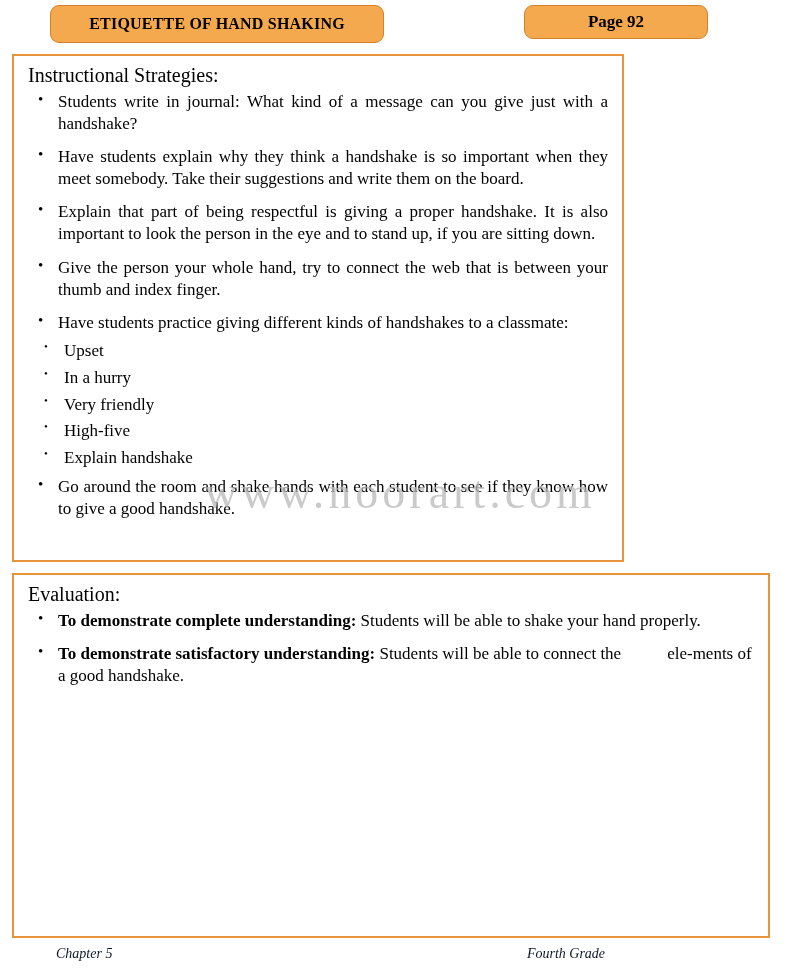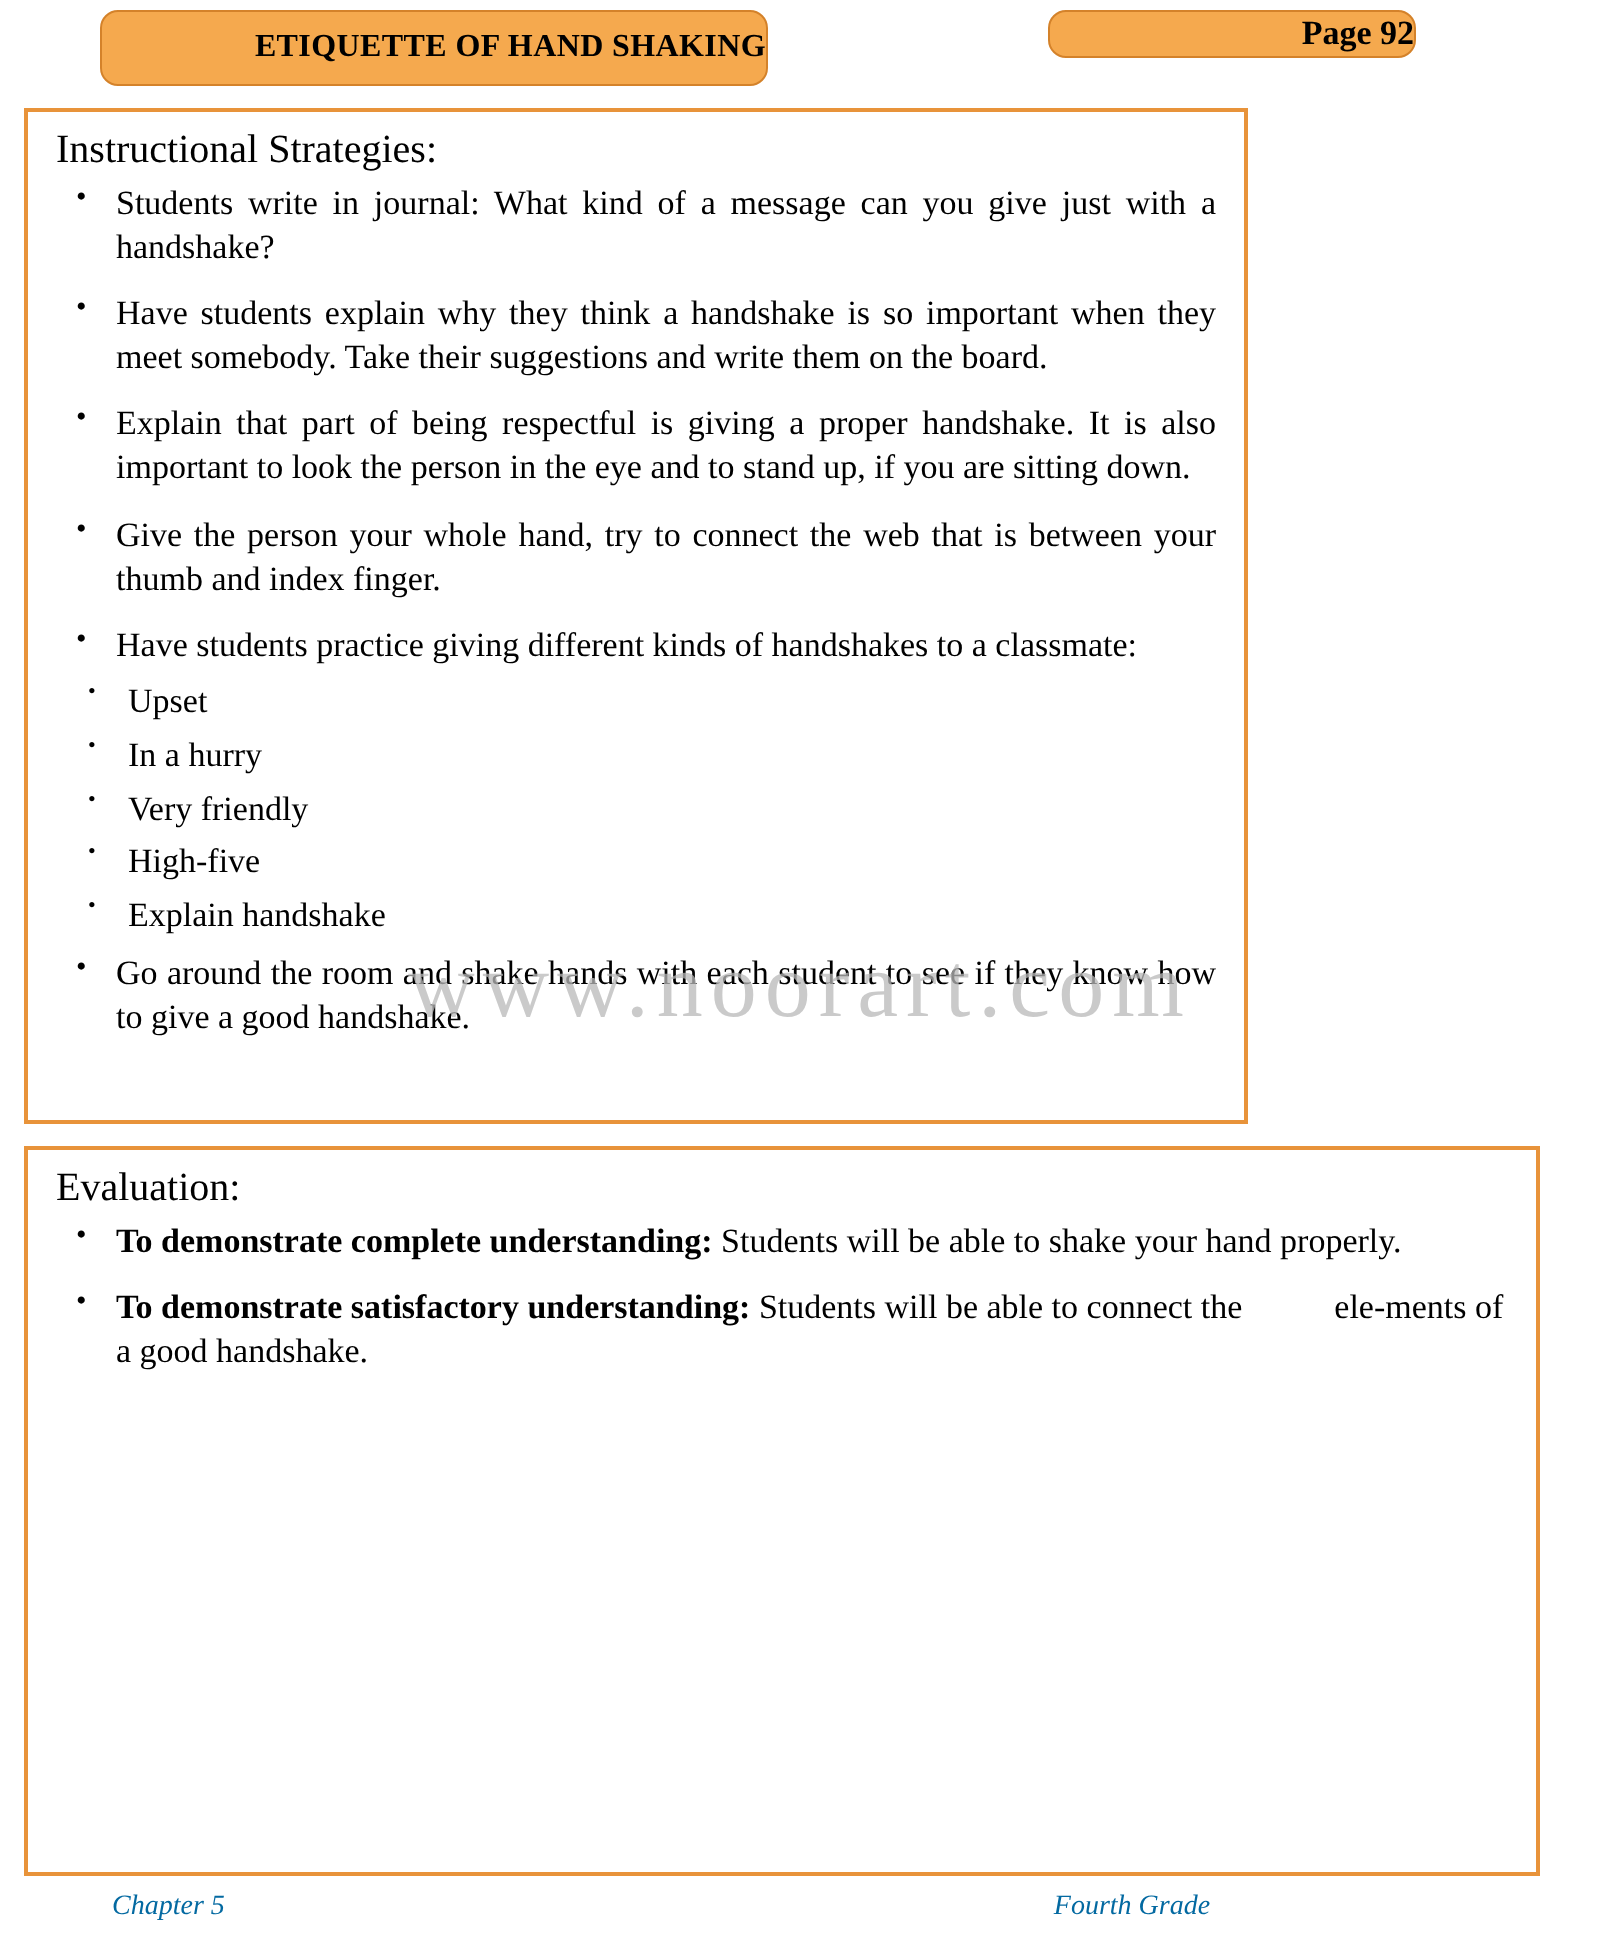--- a/index.html
+++ b/index.html
@@ -35,35 +35,35 @@
     background: #f5a94e;
     border: 1px solid #d4822a;
     border-radius: 9px;
     box-sizing: border-box;
     text-align: center;
     font-family: "Liberation Serif", serif;
     font-weight: bold;
     color: #000;
     display: flex;
     align-items: center;
-    justify-content: flex-end;
+    justify-content: center;
   }
   .pill-title {
     left: 50px;
     top: 3px;
     width: 334px;
     height: 38px;
     font-size: 16px;
     letter-spacing: 0.2px;
   }
   .pill-page {
     left: 524px;
     top: 3px;
     width: 184px;
-    height: 24px;
+    height: 34px;
     font-size: 17px;
   }
 
   
   .box {
     position: absolute;
     border: 2px solid #e8933a;
     box-sizing: border-box;
     background: transparent;
   }
@@ -165,21 +165,21 @@
   
   .footer {
     position: absolute;
     left: 0;
     top: 946px;
     width: 800px;
     height: 22px;
     font-family: "Liberation Serif", serif;
     font-style: italic;
     font-size: 14px;
-    color: #0369a1;
+    color: #0f172a;
   }
   .footer-left {
     position: absolute;
     left: 56px;
     top: 0;
   }
   .footer-right {
     position: absolute;
     left: 466px;
     top: 0;

